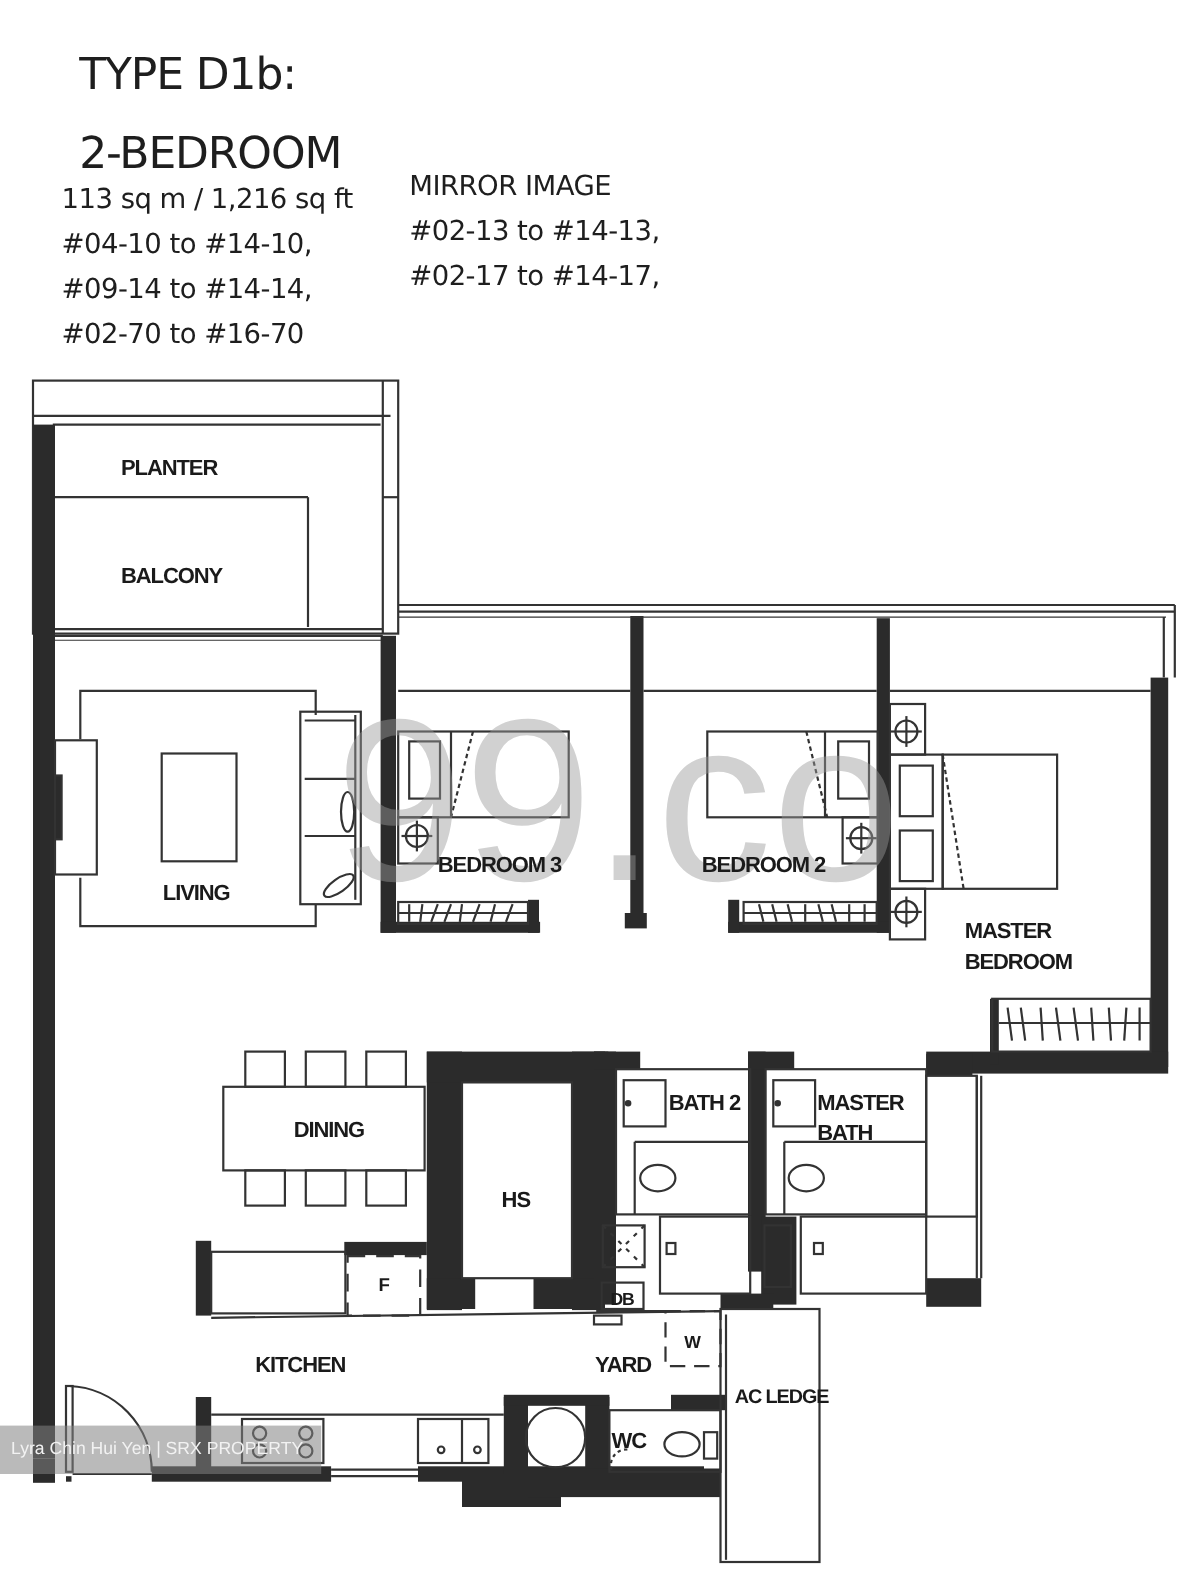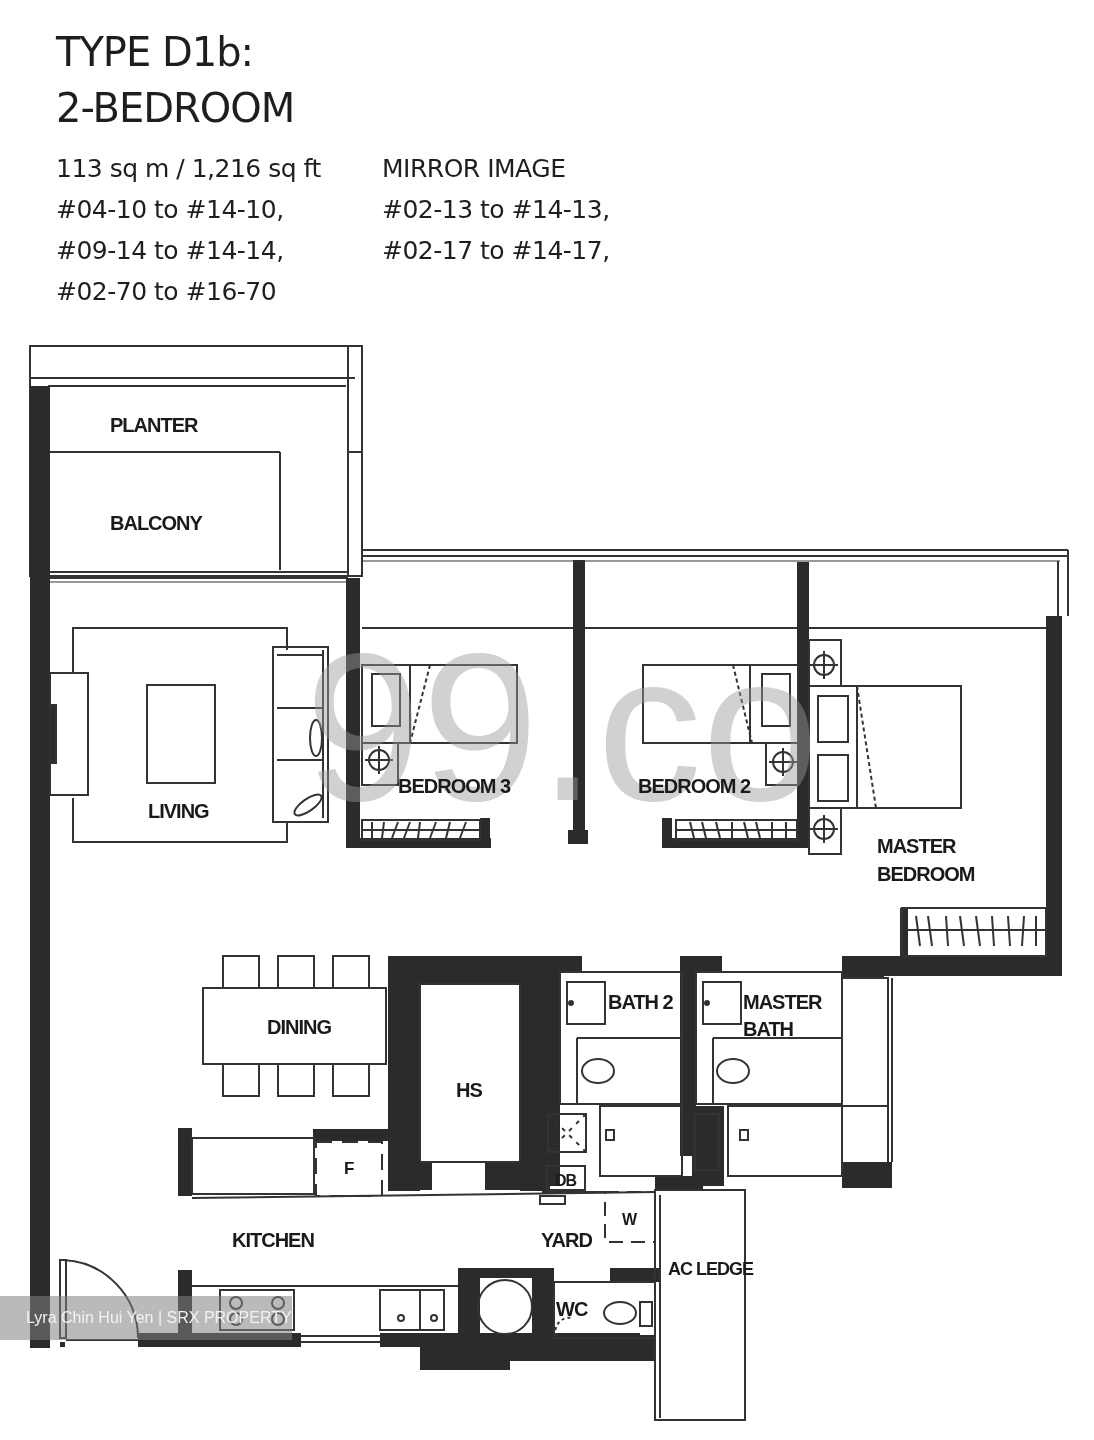--- a/index.html
+++ b/index.html
@@ -1,26 +1,26 @@
 <!DOCTYPE html>
 <html><head>
 <meta charset="utf-8">
 <style>
   html, body { margin: 0; padding: 0; background: #ffffff; }
   body { width: 1094px; height: 1440px; position: relative; overflow: hidden; font-family: "DejaVu Sans", sans-serif; color: #1a1a1a; }
   .header { position: absolute; left: 56px; top: 24px; }
-  .type-title { font-family: "DejaVu Sans", sans-serif; font-size: 40px; line-height: 56px; letter-spacing: -1px; color: #1e1e1e; font-weight: normal; margin: 0; }
+  .type-title { font-family: "DejaVu Sans", sans-serif; font-size: 40px; line-height: 56px; letter-spacing: -1px; color: #1e1e1e; font-weight: normal; margin: 16px; }
   .units { position: absolute; top: 148px; left: 56px; font-size: 25px; line-height: 41px; color: #1e1e1e; letter-spacing: -0.5px; }
   .units .col { position: absolute; top: 0; white-space: nowrap; }
-  .units .col.left { left: 0; }
-  .units .col.right { left: 326px; }
+  .units .col.left { left: 0; margin-top: 12px; }
+  .units .col.right { left: 316px; }
   .plan { position: absolute; left: 0; top: 0; width: 1094px; height: 1440px; }
   .room-label { font-family: "Liberation Sans", sans-serif; font-weight: bold; font-size: 20px; fill: #1a1a1a; letter-spacing: -1px; }
   .wm99 { font-family: "Liberation Sans", sans-serif; font-size: 210px; fill: #9a9a9a; opacity: 0.45; }
-  .srx { position: absolute; left: 0; top: 1296px; width: 292px; height: 44px; background: rgba(130,130,130,0.55); color: #f2f2f2; font-family: "Liberation Sans", sans-serif; font-size: 16px; line-height: 44px; padding-left: 26px; box-sizing: border-box; white-space: nowrap; }
+  .srx { position: absolute; left: 0; top: 1296px; width: 292px; height: 44px; background: rgba(130,130,130,0.55); color: #f2f2f2; font-family: "Liberation Sans", sans-serif; font-size: 16px; line-height: 44px; padding-left: 10px; box-sizing: border-box; white-space: nowrap; }
 </style>
 </head>
 <body>
 
 <div class="header">
   <div class="type-title">TYPE D1b:</div>
   <div class="type-title">2-BEDROOM</div>
 </div>
 
 <div class="units">

